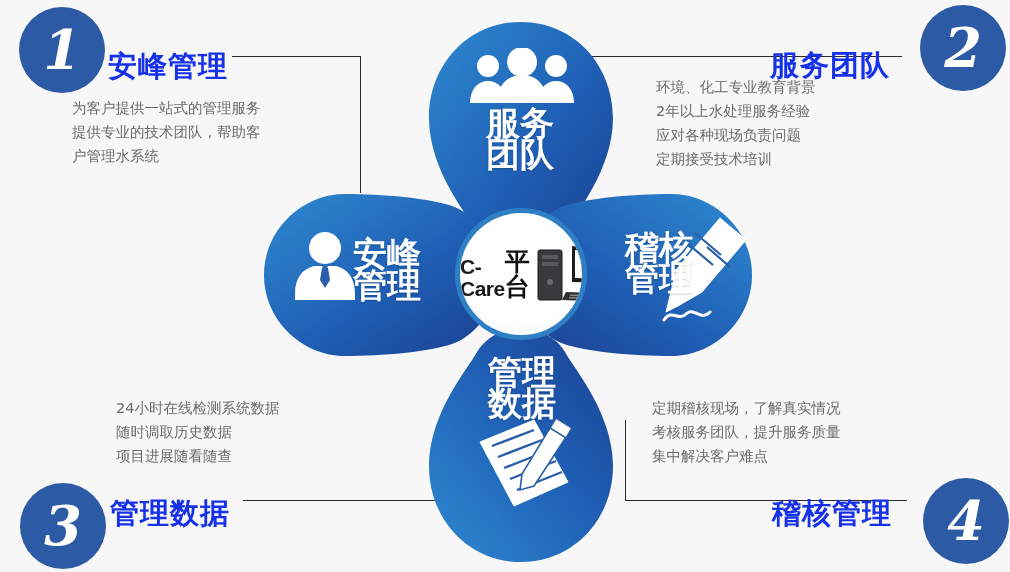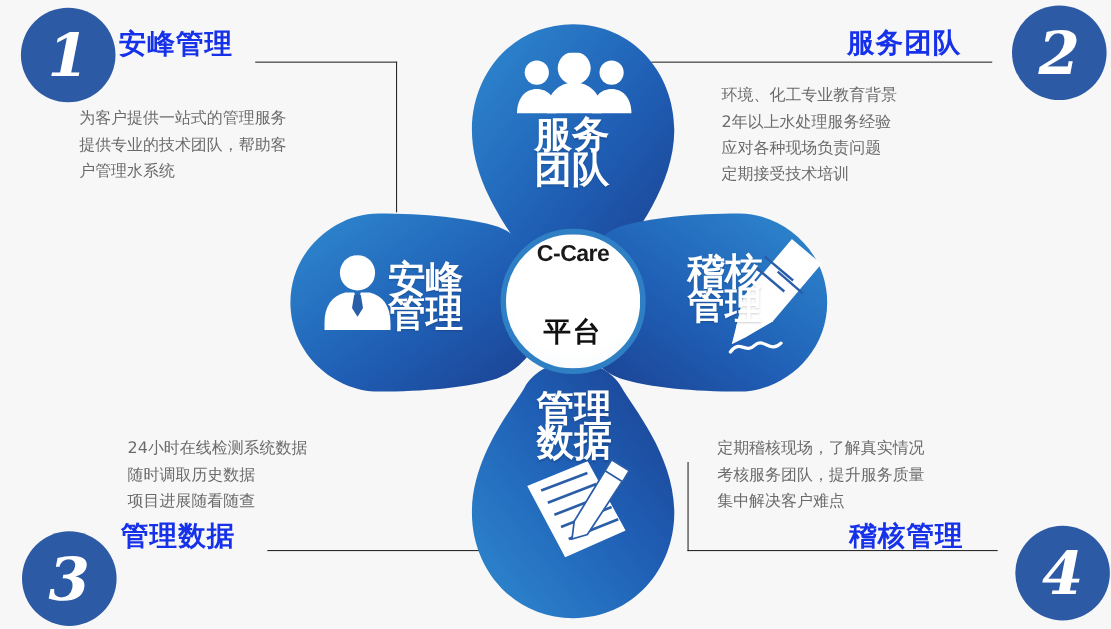--- a/index.html
+++ b/index.html
@@ -25,23 +25,24 @@
   }
   #c1{left:19px;top:7px;}
   #c2{left:920px;top:5px;}
   #c3{left:20px;top:483px;}
   #c4{left:923px;top:478px;}
 
   
   .q-title{
     position:absolute;
     color:#1631ea;
-    font-size:25px;font-weight:700;
+    font-size:29px;font-weight:700;
     letter-spacing:1px;
     white-space:nowrap;
+    margin-top:24px;
   }
   #t1{left:108px;top:23px;}
   #t2{left:770px;top:22px;}
   #t3{left:110px;top:470px;}
   #t4{left:772px;top:470px;}
 
   
   .q-body{
     position:absolute;
     color:#6b6b6b;
@@ -89,23 +90,22 @@
 
   .petal-icon{position:absolute;}
 
   
   #hub{
     position:absolute;left:455px;top:208px;width:132px;height:132px;
     border-radius:50%;
     background:radial-gradient(circle at 50% 40%, #ffffff 60%, #f2f6fa 100%);
     border:5px solid #2f7fc4;
     box-sizing:border-box;
-    display:flex;flex-direction:column;align-items:center;
+    display:flex;flex-direction:row;align-items:center;
     overflow:hidden;
-    gap:48px;
   }
   #hub-title{
     margin-top:7px;color:#1a1a1a;font-size:21px;font-weight:700;
     letter-spacing:-.5px;line-height:22px;
     font-family:"Liberation Sans",sans-serif;
   }
   #hub-sub{
     color:#111;font-size:25px;font-weight:700;line-height:25px;
     letter-spacing:2px;margin-top:-1px;
   }

